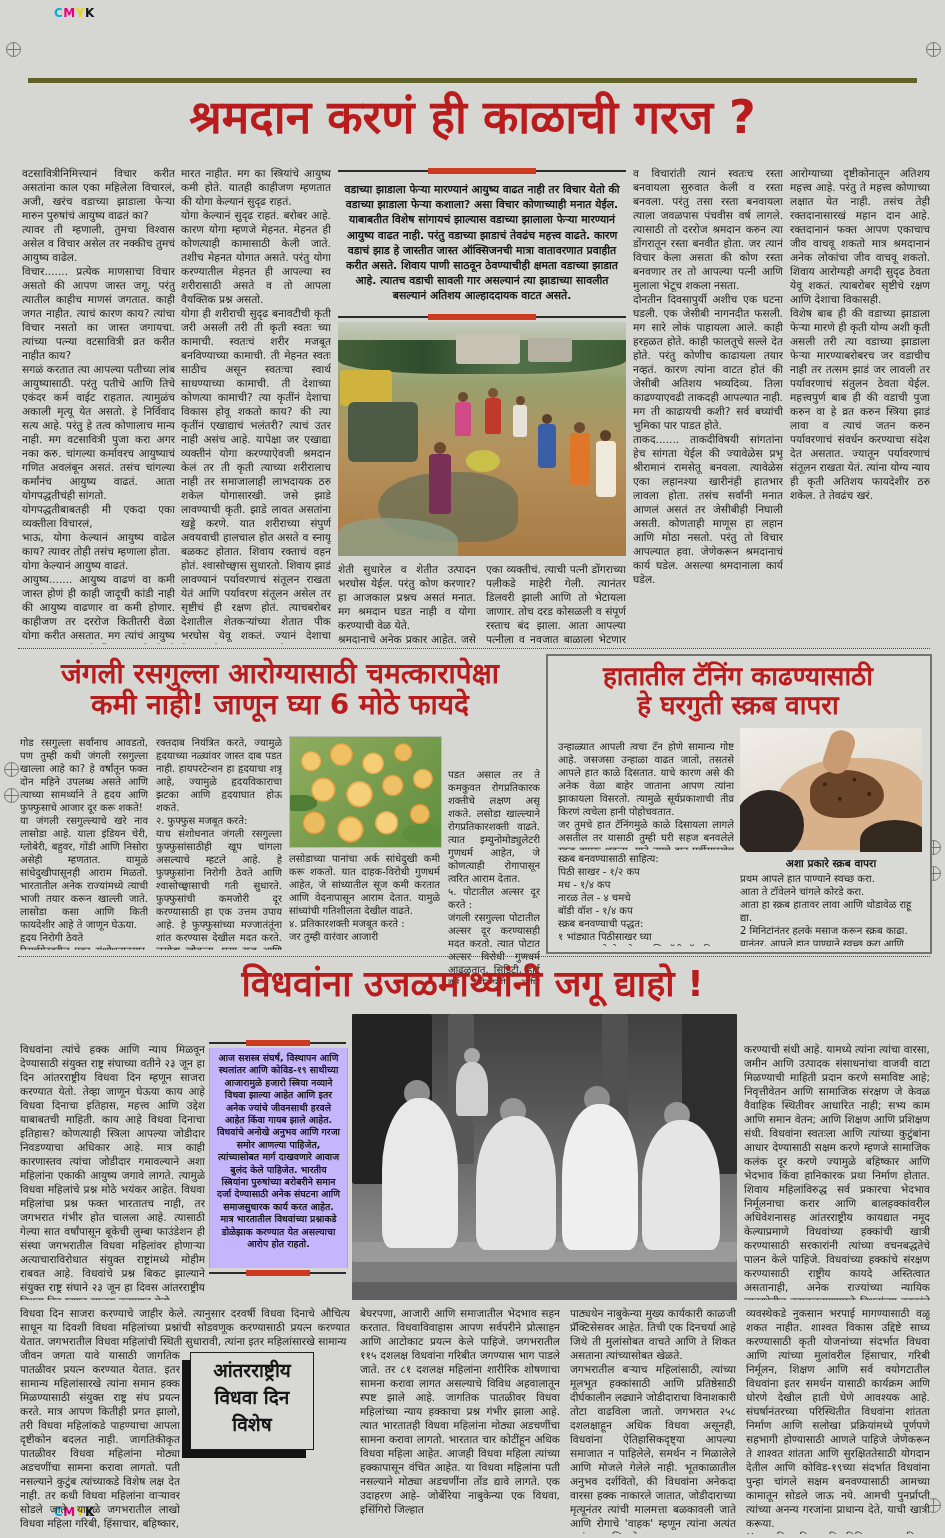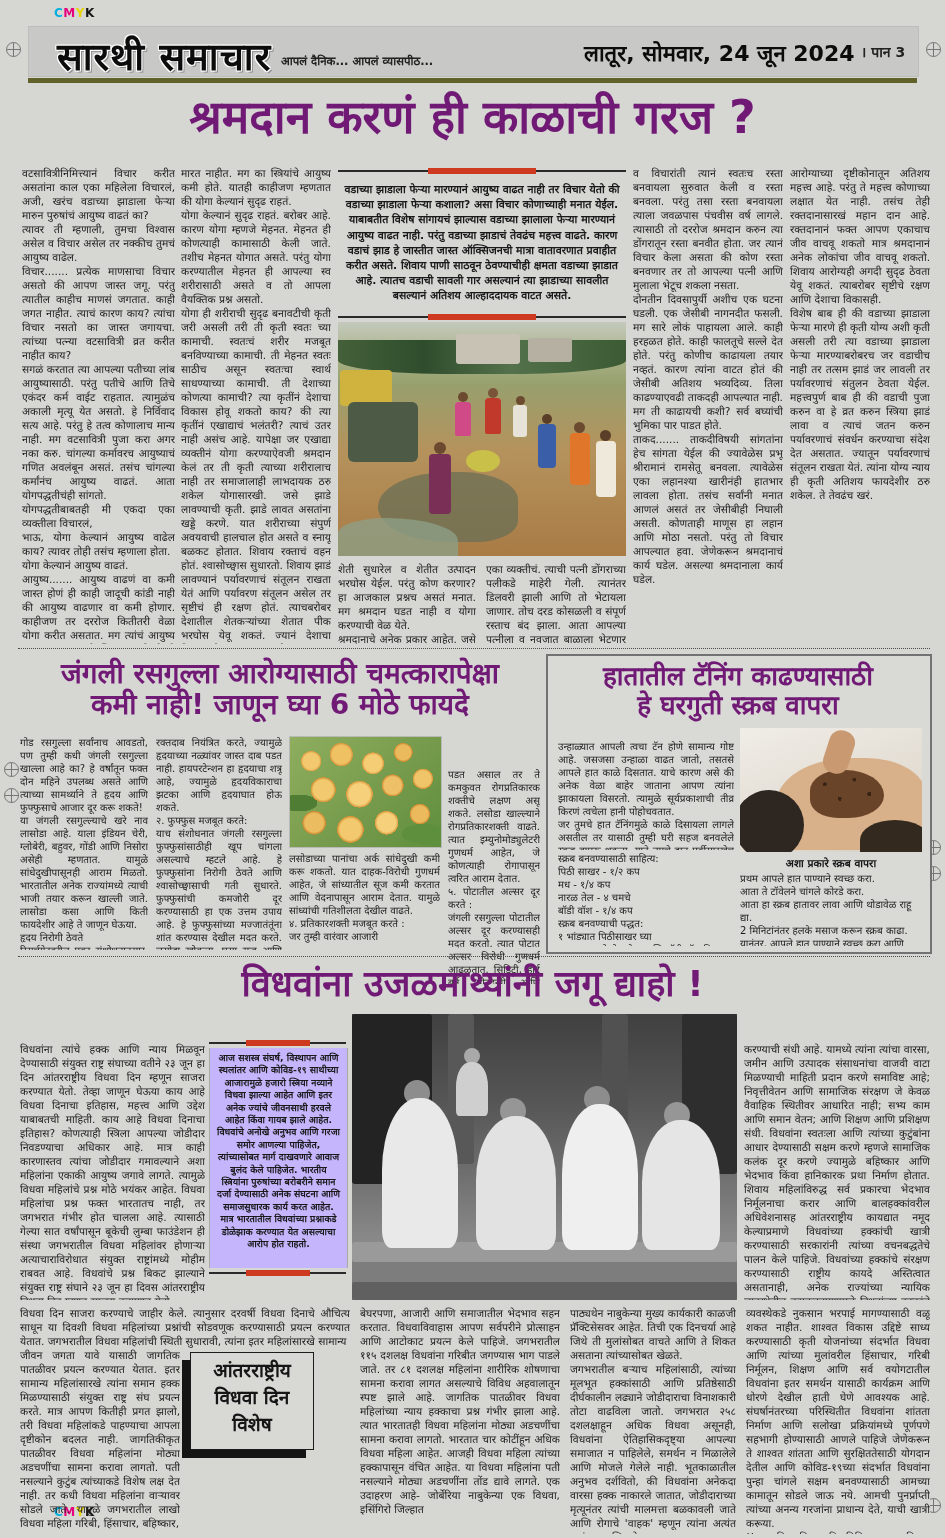--- a/index.html
+++ b/index.html
@@ -11,21 +11,21 @@
   .txt-sm{font-size:10px;line-height:13px;}
   
   .mast-band{background:#c8c8c6;border:1px solid #bdbdbb;}
   .mast-title{font-weight:bold;font-size:38px;letter-spacing:1px;color:#0c0c0c;
       text-shadow:1px 1px 0 #fff,-1px -1px 0 #fff,1px -1px 0 #fff,-1px 1px 0 #fff,2px 2px 0 #8a8a8a;}
   .mast-tag{font-size:11.5px;font-weight:bold;color:#222;}
   .mast-date{font-size:22px;font-weight:bold;color:#0c0c0c;}
   .mast-page{font-size:14px;font-weight:bold;color:#222;}
   .olive-rule{background:#60622a;}
   
-  .h-xl{font-weight:bold;color:#701a75;text-align:center;line-height:1.12;}
+  .h-xl{font-weight:bold;color:#b91c1c;text-align:center;line-height:1.12;}
   .dotted{border-top:1.5px dotted #4c4c4c;}
   
   .rule{height:2px;background:#2a2a2a;position:relative;}
   .rule .red{position:absolute;left:50%;top:-2px;transform:translateX(-50%);
              width:108px;height:6px;background:#cd3a20;}
   .pull{font-size:10.8px;line-height:15.2px;font-weight:bold;text-align:center;
         color:#1a1a1a;white-space:pre-line;overflow:hidden;}
   .boxed{border:2px solid #737373;background:#d9d9d6;}
   .qbox{background:#c4b5fd;border-left:1px solid #a9a9a6;border-right:1px solid #a9a9a6;}
   .vbox{background:#d8d8d5;border:1px solid #1c1c1c;box-shadow:-8px 8px 0 0 #141414;
@@ -49,26 +49,20 @@
   <div class="abs cmyk" style="left:54px;top:6px;"><span class="c">C</span><span class="m">M</span><span class="y">Y</span><span class="k">K</span></div>
   <div class="abs cmyk" style="left:54px;top:1505px;"><span class="c">C</span><span class="m">M</span><span class="y">Y</span><span class="k">K</span></div>
   <div class="abs reg" style="left:6px;top:42px;"></div>
   <div class="abs reg" style="left:926px;top:42px;"></div>
   <div class="abs reg" style="left:4px;top:762px;"></div>
   <div class="abs reg" style="left:4px;top:788px;"></div>
   <div class="abs reg" style="left:926px;top:840px;"></div>
   <div class="abs reg" style="left:926px;top:866px;"></div>
   <div class="abs reg" style="left:926px;top:1498px;"></div>
 
-  <div class="abs mast-band" style="left:28px;top:26px;width:889px;height:49px;">
-    <span class="abs mast-title" style="left:28px;top:2px;">सारथी समाचार</span>
-    <span class="abs mast-tag" style="left:252px;top:26px;">आपलं दैनिक... आपलं व्यासपीठ...</span>
-    <span class="abs mast-date" style="left:555px;top:10px;">लातूर, सोमवार, 24 जून  2024</span>
-    <span class="abs mast-page" style="left:832px;top:15px;">। पान 3</span>
-  </div>
   <div class="abs olive-rule" style="left:28px;top:78px;width:889px;height:5px;"></div>
 
   <div class="abs h-xl" style="left:40px;top:92px;width:865px;font-size:46px;">श्रमदान करणं ही काळाची गरज ?</div>
 
   <div class="abs txt" style="left:22px;top:166px;width:153px;height:478px;">वटसावित्रीनिमित्त्यानं विचार करीत असतांना काल एका महिलेला विचारलं, अजी, खरंच वडाच्या झाडाला फेऱ्या मारुन पुरुषांचं आयुष्य वाढतं का?
 त्यावर ती म्हणाली, तुमचा विश्वास असेल व विचार असेल तर नक्कीच तुमचं आयुष्य वाढेल.
 विचार....... प्रत्येक माणसाचा विचार असतो की आपण जास्त जगू. परंतु त्यातील काहीच माणसं जगतात. काही जगत नाहीत. त्याचं कारण काय? त्यांचा विचार नसतो का जास्त जगायचा. त्यांच्या पत्न्या वटसावित्री व्रत करीत नाहीत काय?
 सगळं करतात त्या आपल्या पतीच्या लांब आयुष्यासाठी. परंतु पतीचे आणि तिचे एकंदर कर्म वाईट राहतात. त्यामुळंच अकाली मृत्यू येत असतो. हे निर्विवाद सत्य आहे. परंतु हे तत्व कोणालाच मान्य नाही. मग वटसावित्री पुजा करा अगर नका करु. चांगल्या कर्मावरच आयुष्याचं गणित अवलंबून असतं. तसंच चांगल्या कर्मांनंच आयुष्य वाढतं. आता योगपद्धतीचंही सांगतो.
 योगपद्धतीबाबतही मी एकदा एका व्यक्तीला विचारलं,
 भाऊ, योगा केल्यानं आयुष्य वाढेल काय? त्यावर तोही तसंच म्हणाला होता.

